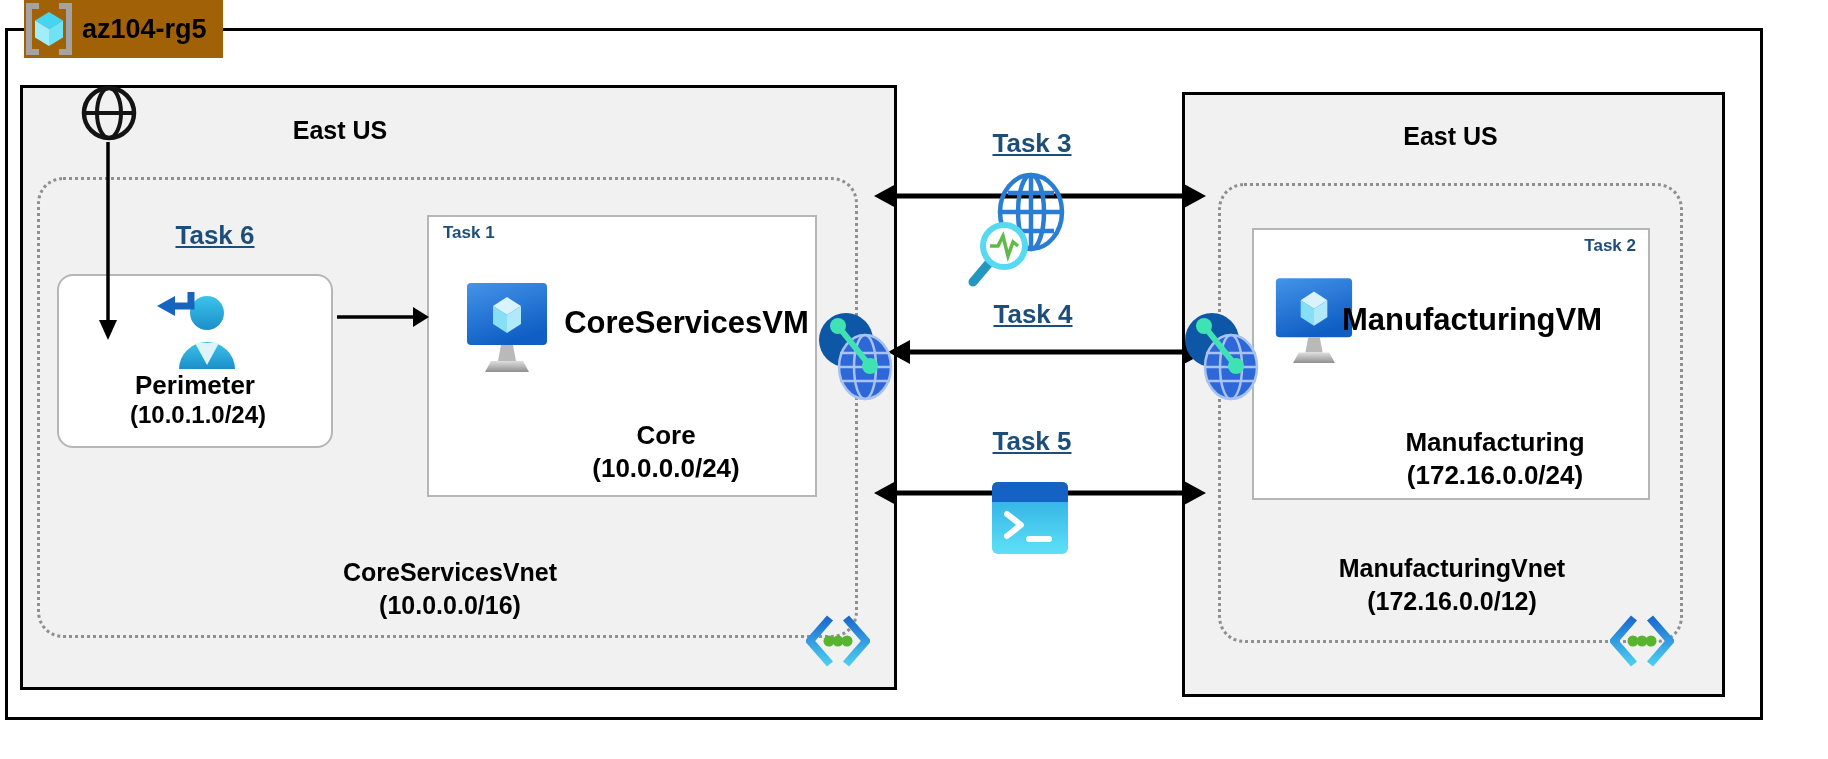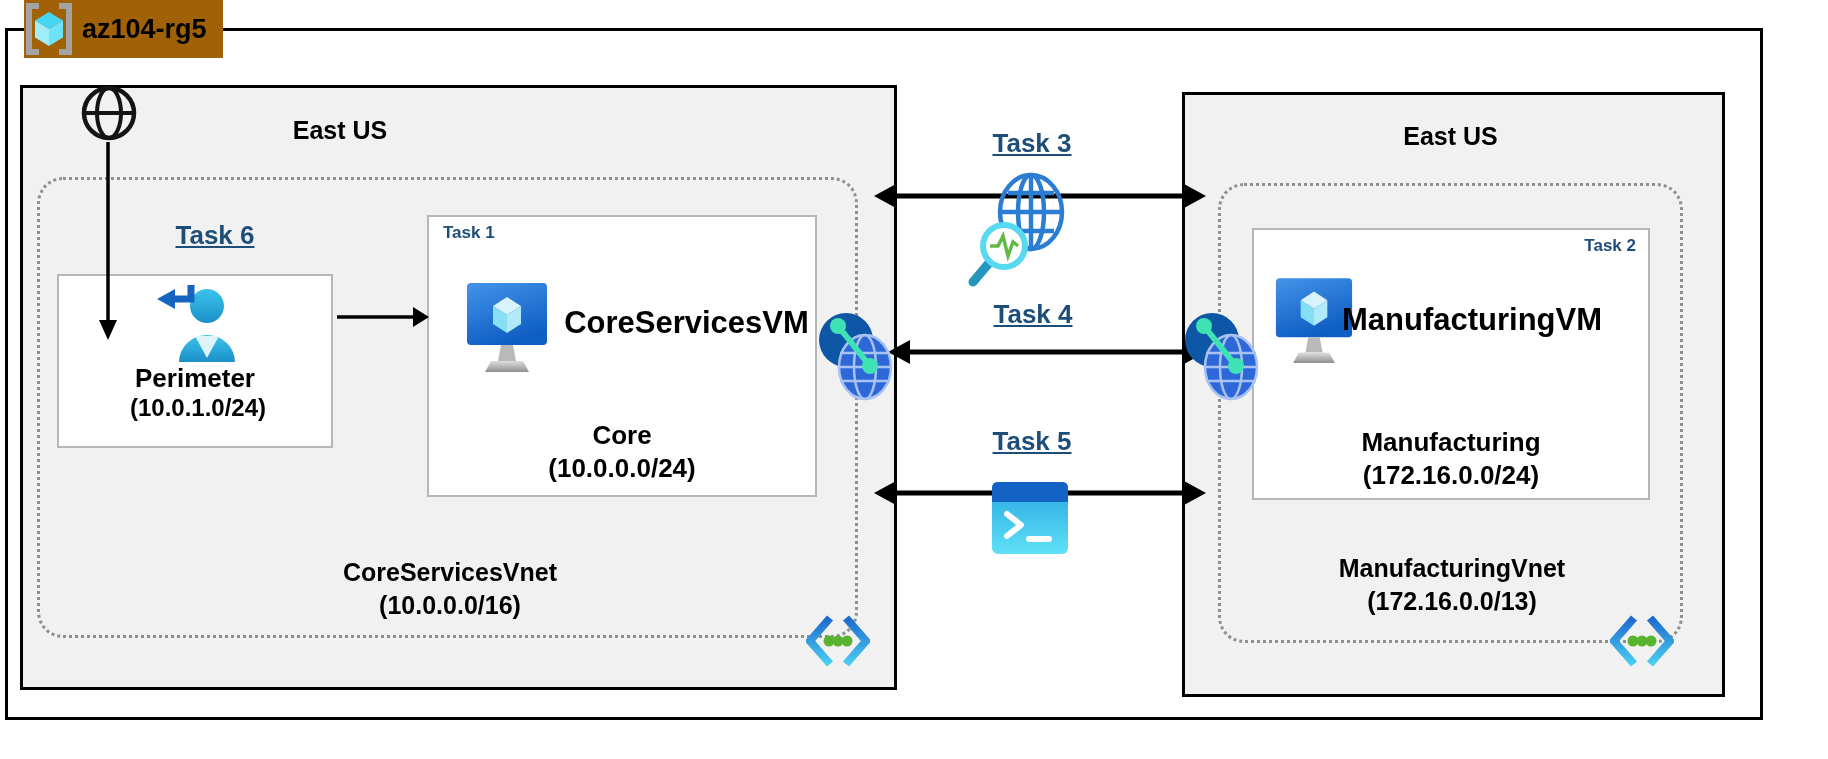--- a/index.html
+++ b/index.html
@@ -19,29 +19,29 @@
   .vnet-box{border:3px dotted #8f8f8f;border-radius:26px;z-index:2;}
   .vnet-left{left:37px;top:177px;width:815px;height:455px;}
   .vnet-right{left:1218px;top:183px;width:459px;height:454px;}
   .task-label{font-size:26px;font-weight:bold;color:#1d4e79;text-align:center;z-index:4;text-decoration:underline;}
   .task6{left:145px;top:220px;width:140px;}
   .task3{left:962px;top:128px;width:140px;}
   .task4{left:963px;top:299px;width:140px;}
   .task5{left:962px;top:426px;width:140px;}
   .white-box{background:#fff;border:2px solid #b6b6b6;z-index:3;}
   .perimeter-box{left:57px;top:274px;width:276px;height:174px;display:flex;flex-direction:column;
-                 align-items:center;padding-top:4px;box-sizing:border-box;}
+                 align-items:center;padding-top:11px;box-sizing:border-box;border-radius:16px;}
   .subnet-name{font-size:26px;font-weight:bold;color:#000;text-align:center;line-height:1.15;}
   .subnet-cidr{font-size:24px;font-weight:bold;color:#000;text-align:center;line-height:1.2;margin-left:6px;}
   .task1-box{left:427px;top:215px;width:386px;height:278px;}
   .task2-box{left:1252px;top:228px;width:394px;height:268px;}
   .task-in-box{position:absolute;font-size:17px;font-weight:bold;color:#1d4e79;}
   .vm-name{position:absolute;font-size:31px;font-weight:bold;color:#000;text-align:center;}
   .subnet-lines{position:absolute;left:0;width:100%;text-align:center;font-size:26px;
-                font-weight:bold;color:#000;line-height:1.25;}
+                font-weight:bold;color:#000;line-height:1.25;padding-left:44px;}
   .vnet-label{font-size:25px;font-weight:bold;color:#000;text-align:center;line-height:1.3;z-index:3;}
   .vnet-label-left{left:250px;top:556px;width:400px;}
   .vnet-label-right{left:1252px;top:552px;width:400px;}
   .icon-layer{z-index:5;}
   svg{display:block;}
 </style>
 </head>
 <body>
 
 <div class="canvas">
@@ -178,21 +178,21 @@
     </span>
     <div class="vm-name" style="left:88px;top:72px;width:240px">ManufacturingVM</div>
     <div class="subnet-lines" style="top:196px">
       <div>Manufacturing</div>
       <div>(172.16.0.0/24)</div>
     </div>
   </div>
 
   <div class="abs vnet-label vnet-label-right">
     <div>ManufacturingVnet</div>
-    <div>(172.16.0.0/13)</div>
+    <div>(172.16.0.0/12)</div>
   </div>
 
   <div class="abs icon-layer" style="left:1610px;top:612px">
     <svg width="64" height="58" viewBox="0 0 64 58">
       <polyline points="24,6 4,29 24,52" fill="none" stroke="url(#gradBracket)" stroke-width="8"></polyline>
       <polyline points="40,6 60,29 40,52" fill="none" stroke="url(#gradBracket)" stroke-width="8"></polyline>
       <circle cx="23" cy="29" r="5.5" fill="#58b32e"></circle>
       <circle cx="32" cy="29" r="5.5" fill="#58b32e"></circle>
       <circle cx="41" cy="29" r="5.5" fill="#58b32e"></circle>
     </svg>

